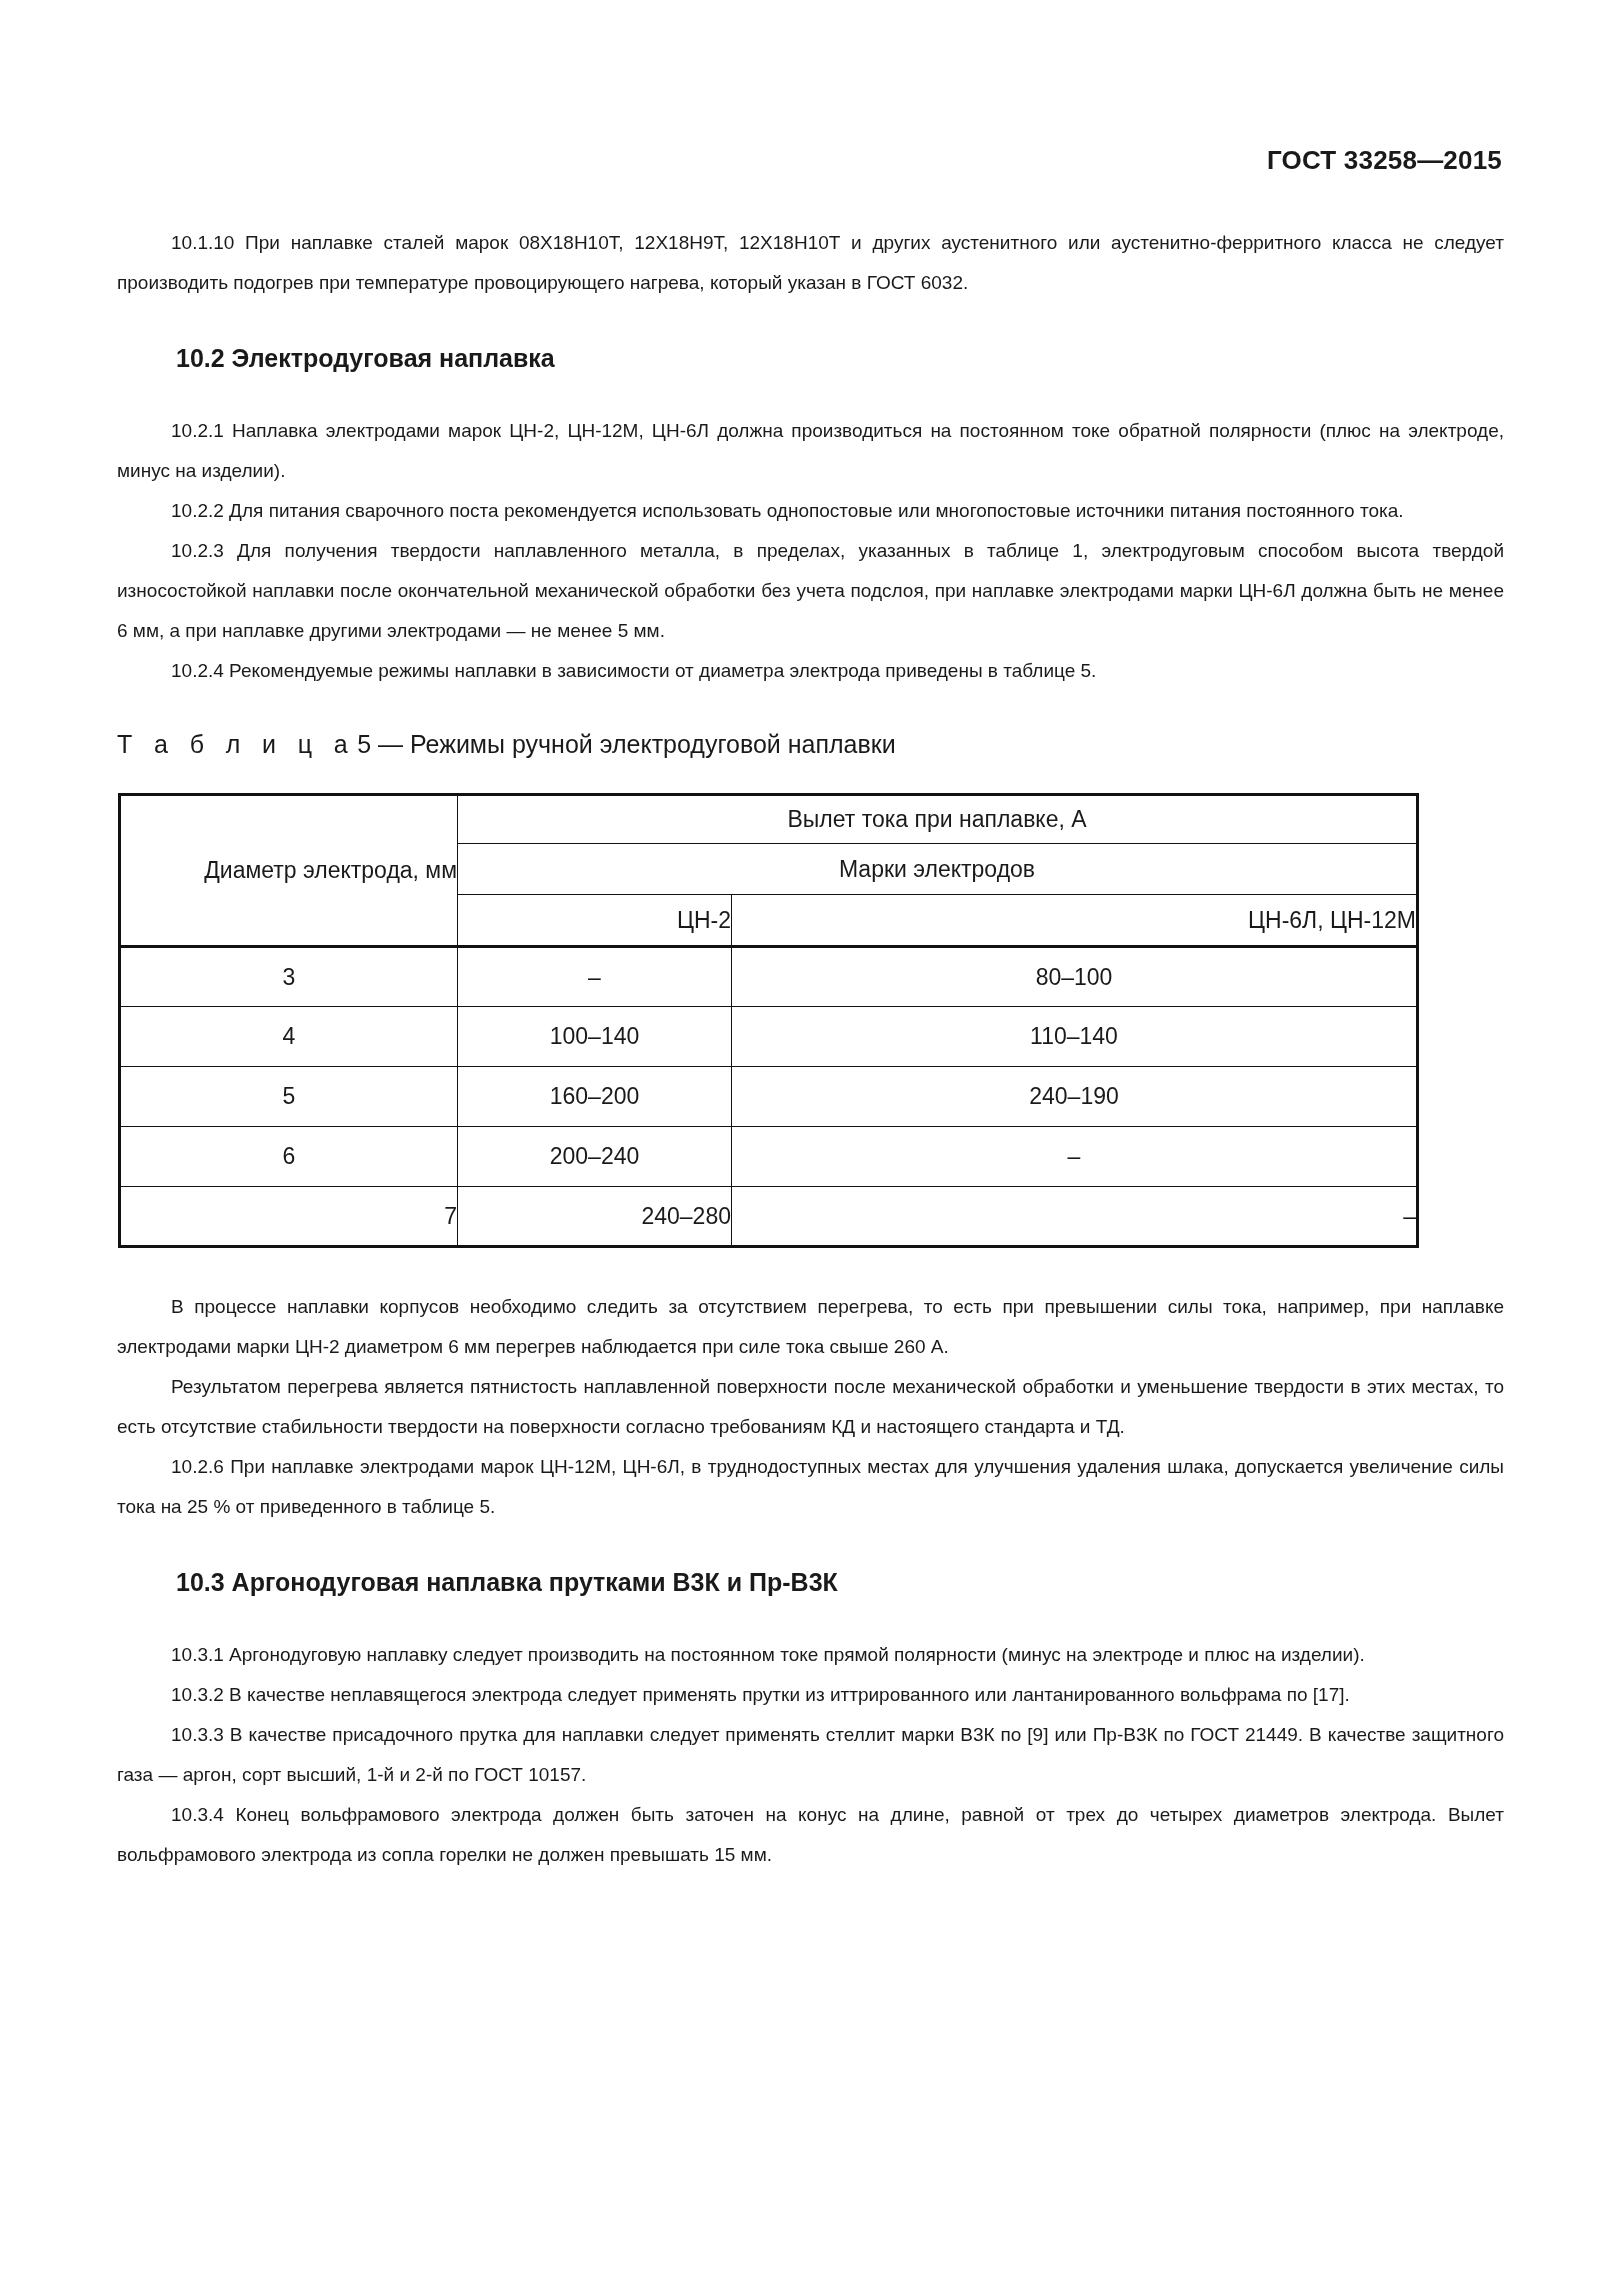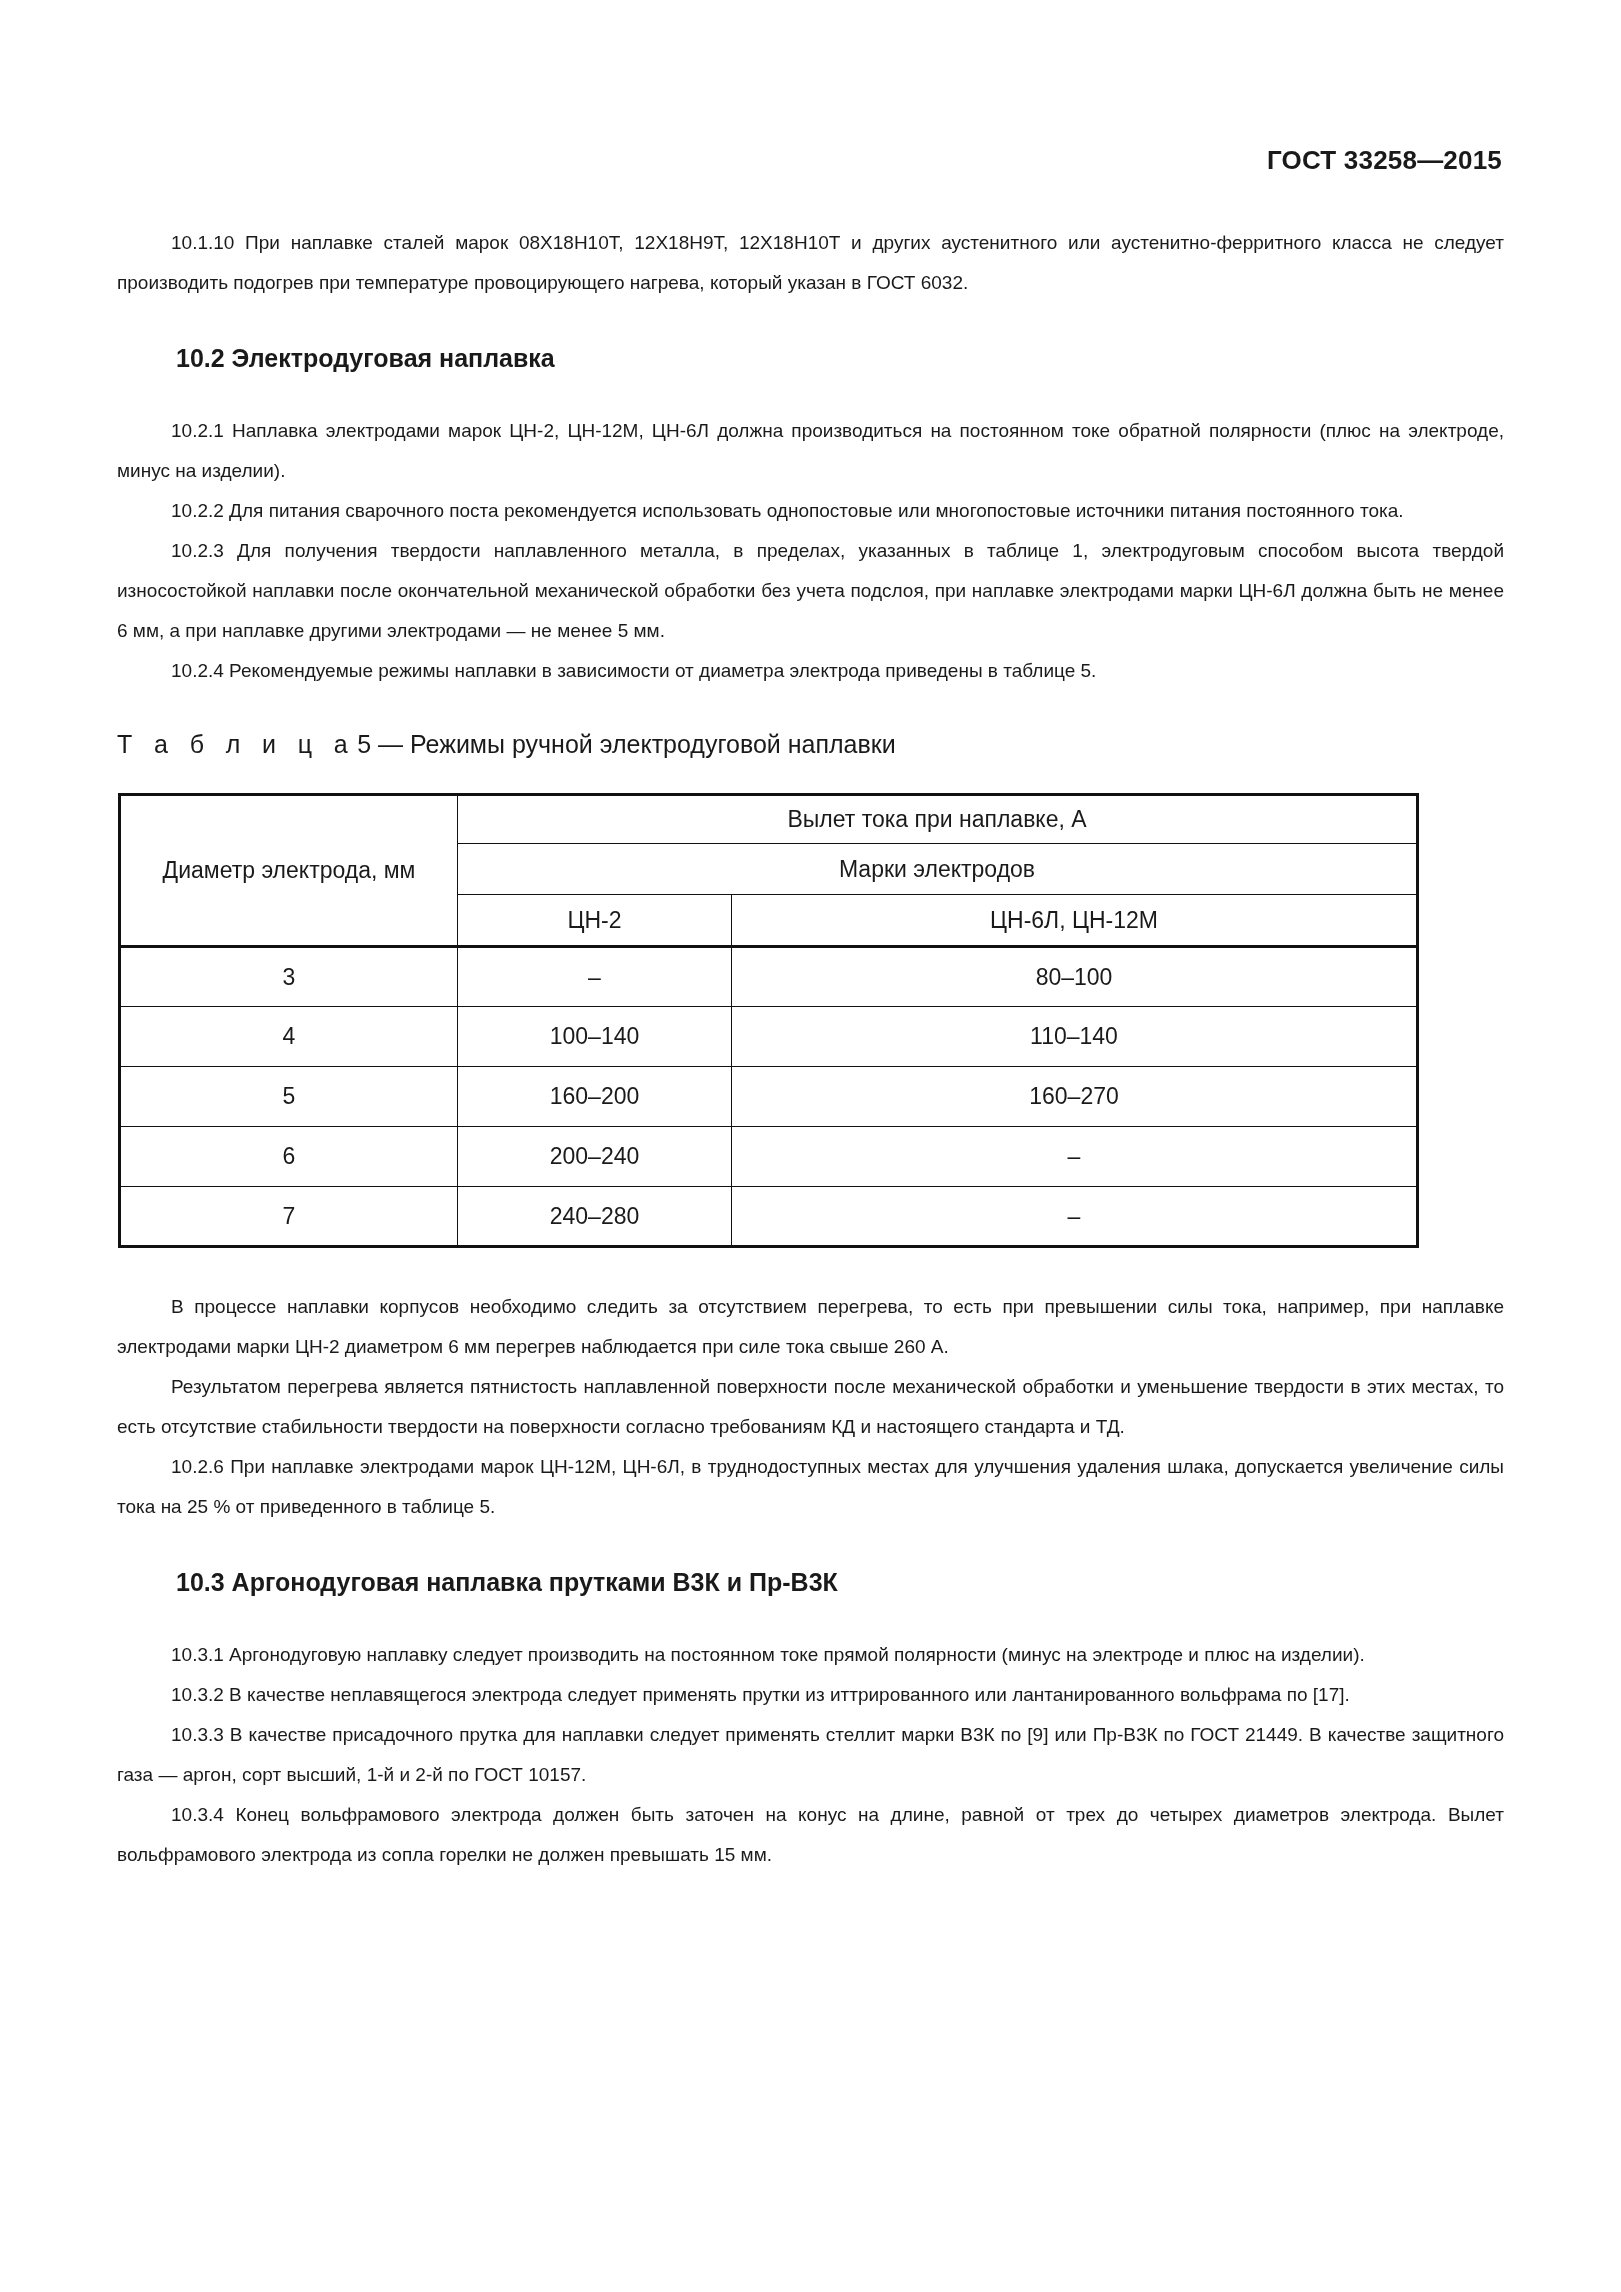--- a/index.html
+++ b/index.html
@@ -106,21 +106,21 @@
     font-weight: normal;
     padding: 0;
     line-height: 1.25;
   }
   table.reg .r-head   { height: 49px; }
   table.reg .r-head2  { height: 51px; }
   table.reg .r-head3  { height: 52px; }
   table.reg .r-data   { height: 60px; }
 
   table.reg .top-thick  { border-top-width: 3.3px; }
-  table.reg .bot-thick  { border-bottom-width: 3.3px; }
+  table.reg .bot-thick  { border-bottom-width: 3.3px; text-align: right; }
   table.reg .outer-l    { border-left-width: 3.3px; }
   table.reg .outer-r    { border-right-width: 3.3px; }
 
   
   .page-number {
     position: absolute;
     right: 122px;
     top: 1994px;
     font-size: 25px;
   }
@@ -177,21 +177,21 @@
               <td class="outer-r">80–100</td>
             </tr>
             <tr class="r-data">
               <td class="outer-l">4</td>
               <td class="">100–140</td>
               <td class="outer-r">110–140</td>
             </tr>
             <tr class="r-data">
               <td class="outer-l">5</td>
               <td class="">160–200</td>
-              <td class="outer-r">160–270</td>
+              <td class="outer-r">240–190</td>
             </tr>
             <tr class="r-data">
               <td class="outer-l">6</td>
               <td class="">200–240</td>
               <td class="outer-r">–</td>
             </tr>
             <tr class="r-data">
               <td class="outer-l bot-thick">7</td>
               <td class="bot-thick">240–280</td>
               <td class="outer-r bot-thick">–</td>

